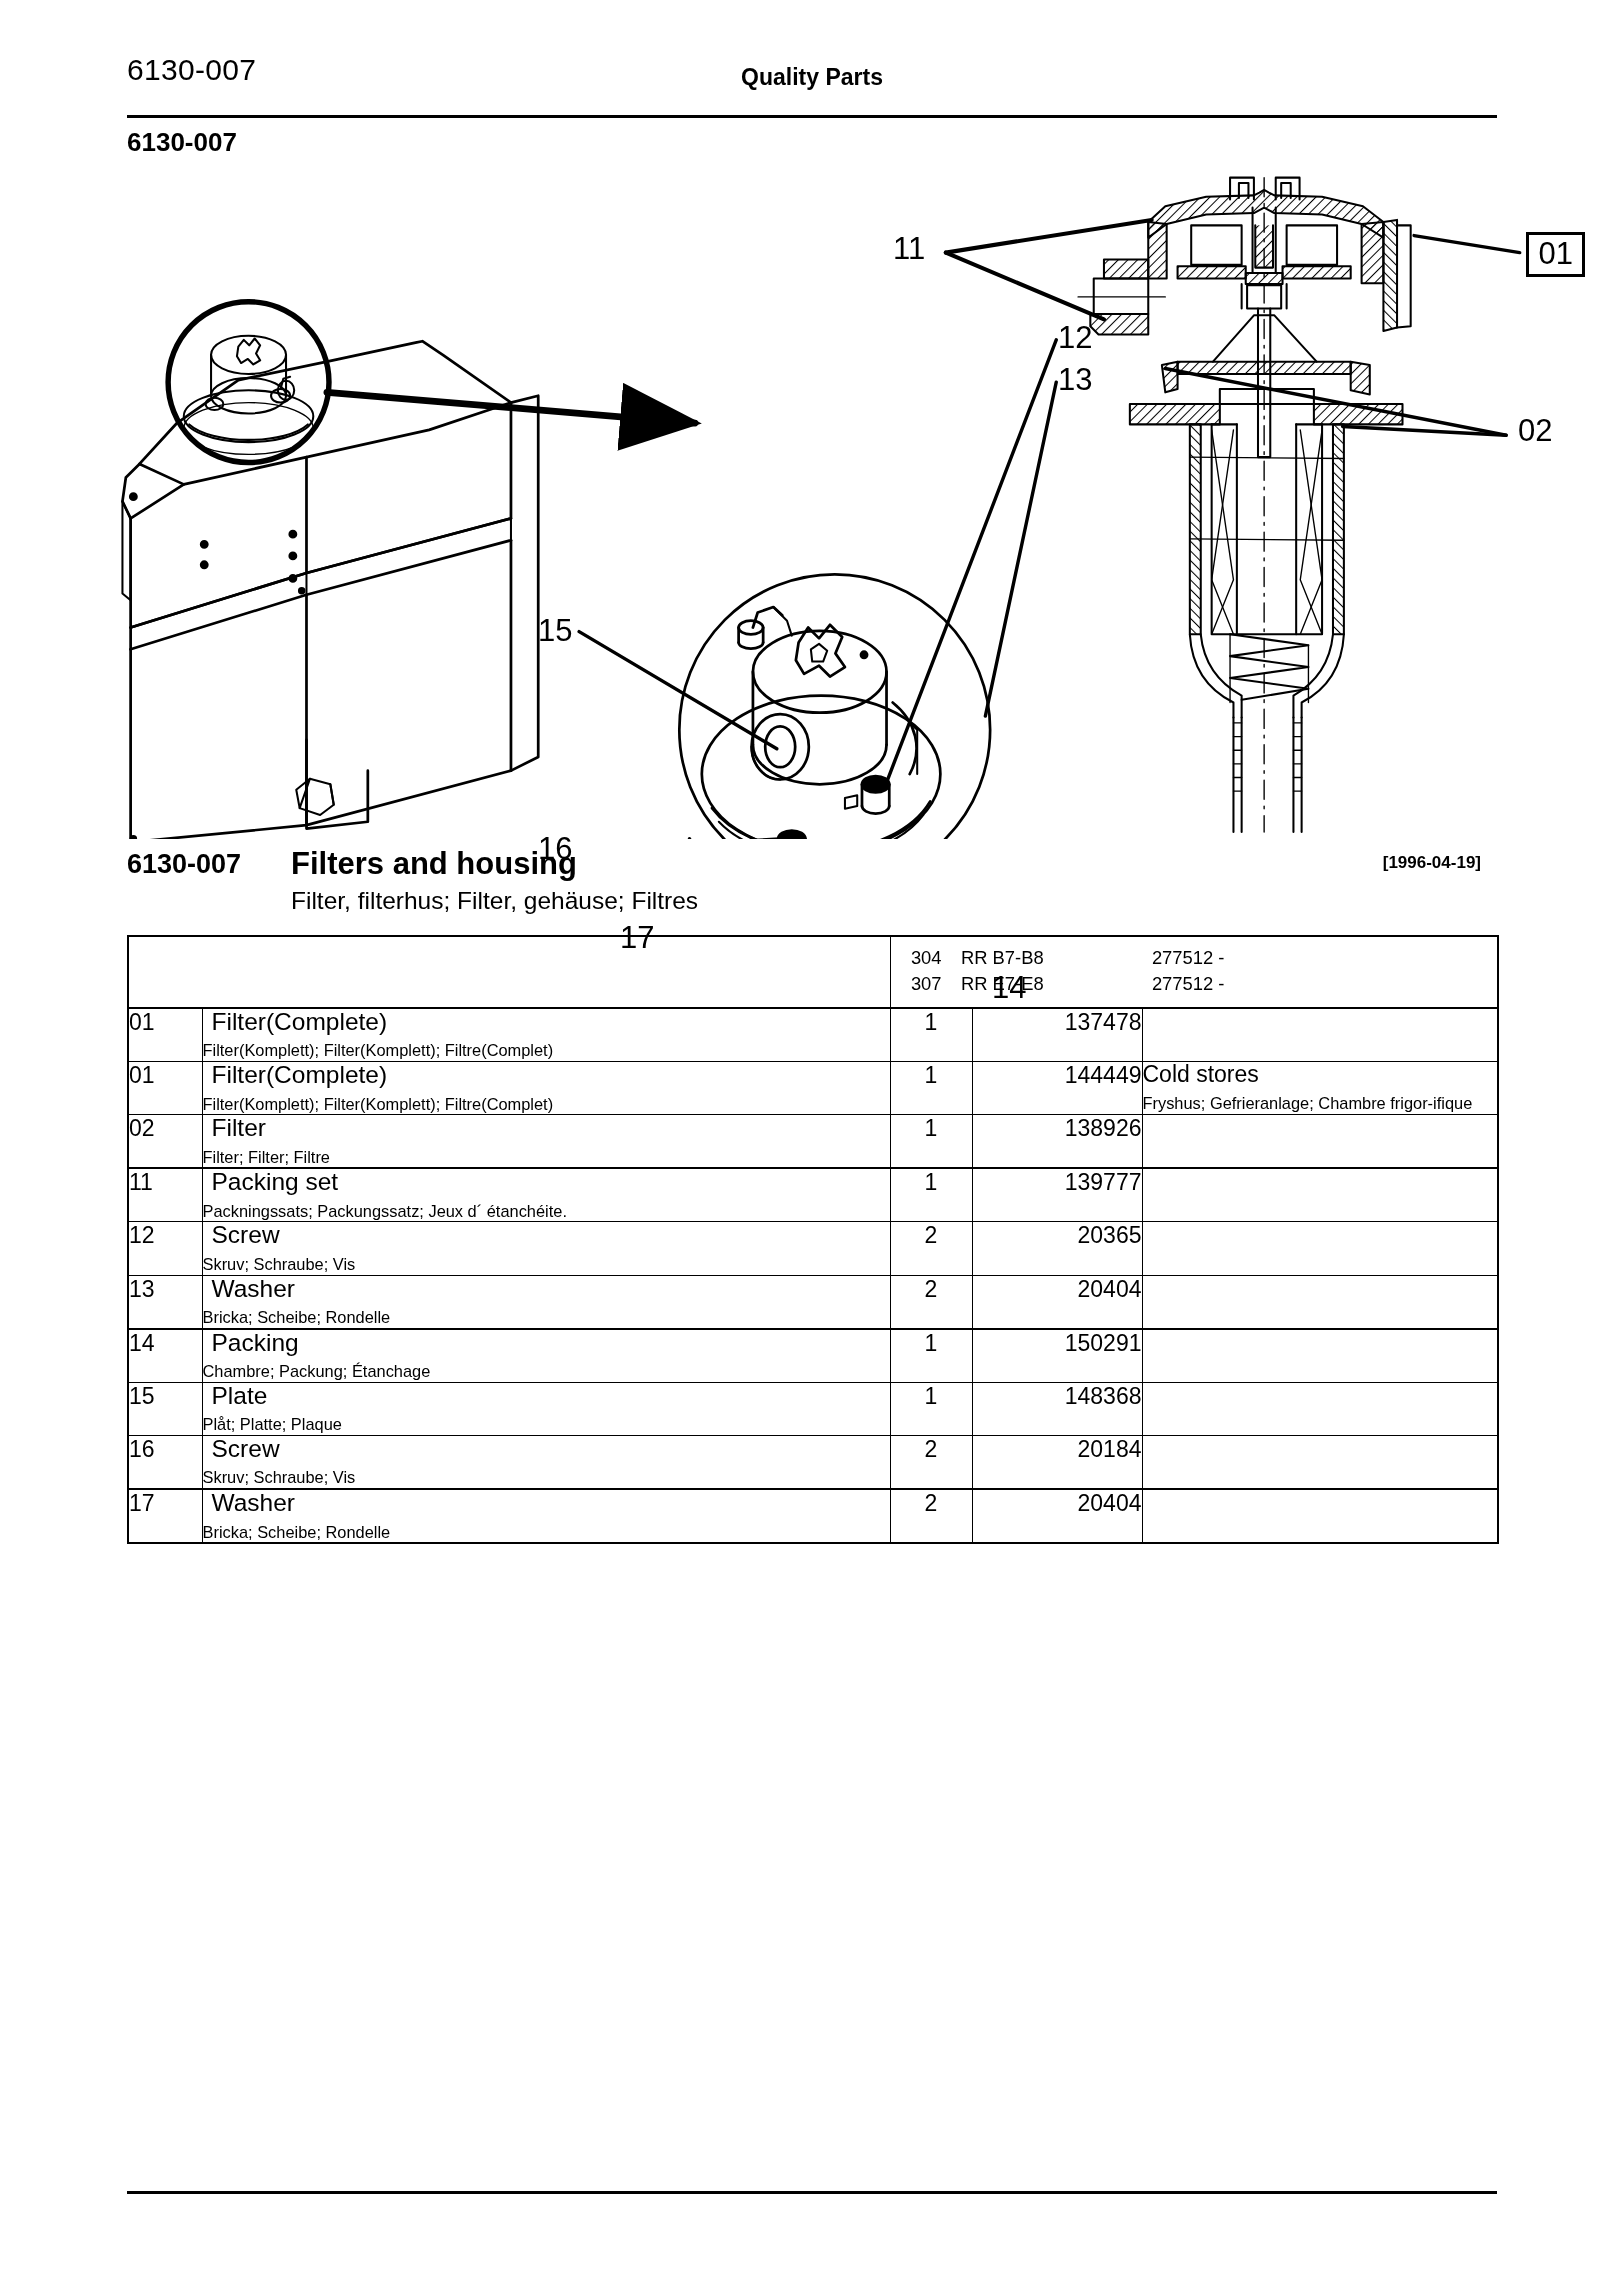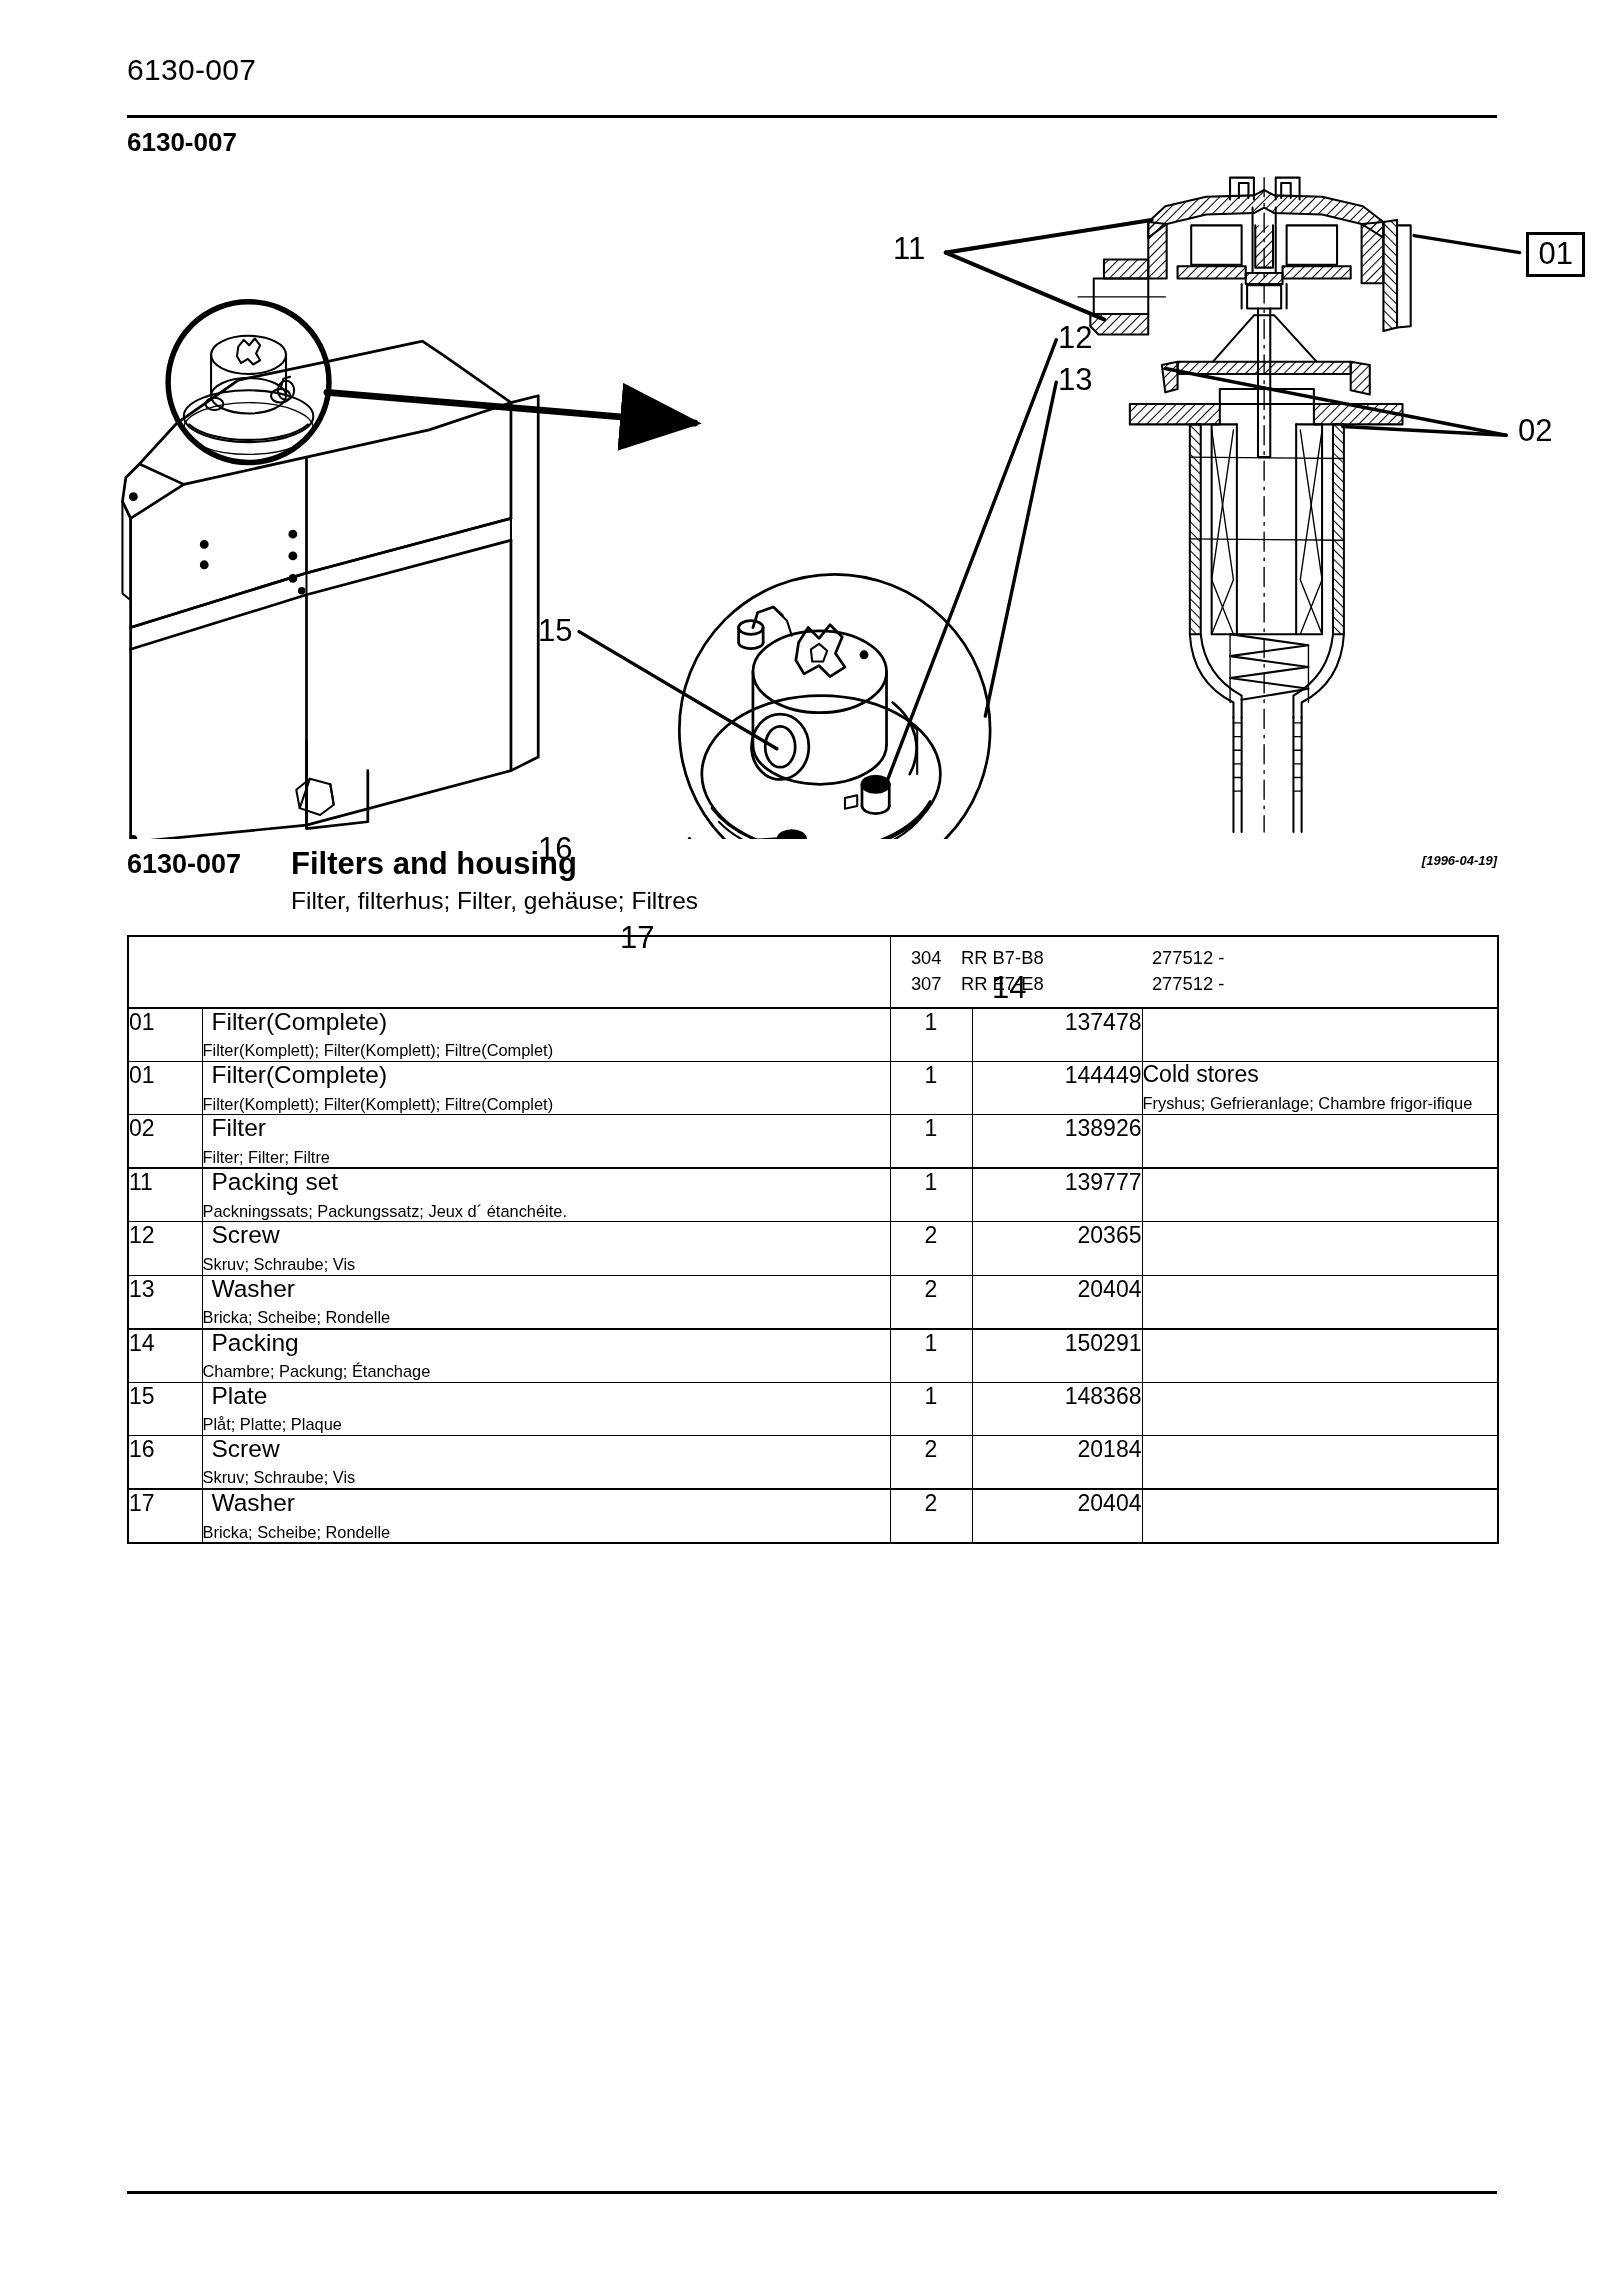--- a/index.html
+++ b/index.html
@@ -98,24 +98,23 @@
     font-weight: bold;
   }
   .t-name {
     position: absolute;
     left: 164px; top: -2.7px;
     font-size: 31px;
     font-weight: bold;
   }
   .t-date {
     position: absolute;
-    right: 0; top: 4.1px;
-    font-size: 13px;
+    right: 16px; top: 4.1px;
+    font-size: 17px;
     font-weight: bold;
-    font-style: italic;
   }
   .t-sub {
     position: absolute;
     left: 164px; top: 38px;
     font-size: 24.5px;
     font-weight: 400;
   }
 
   
   .ptable {
@@ -237,20 +236,21 @@
     font-weight: bold;
   }
 </style>
 </head>
 <body>
 
 <div class="page">
 
   <div class="header">
     <div class="hdr-left">6130-007</div>
+    <div class="hdr-center">Quality Parts</div>
   </div>
   <div class="hdr-rule"></div>
   <div class="subhdr">6130-007</div>
 
   <div class="diagram">
     <svg width="1445" height="682" viewBox="0 0 2120 1000" xmlns="http://www.w3.org/2000/svg">
       <defs>
         <pattern id="hatch" width="10" height="10" patternTransform="rotate(45)" patternUnits="userSpaceOnUse">
           <line x1="0" y1="0" x2="0" y2="10" stroke="#000" stroke-width="3"></line>
         </pattern>

